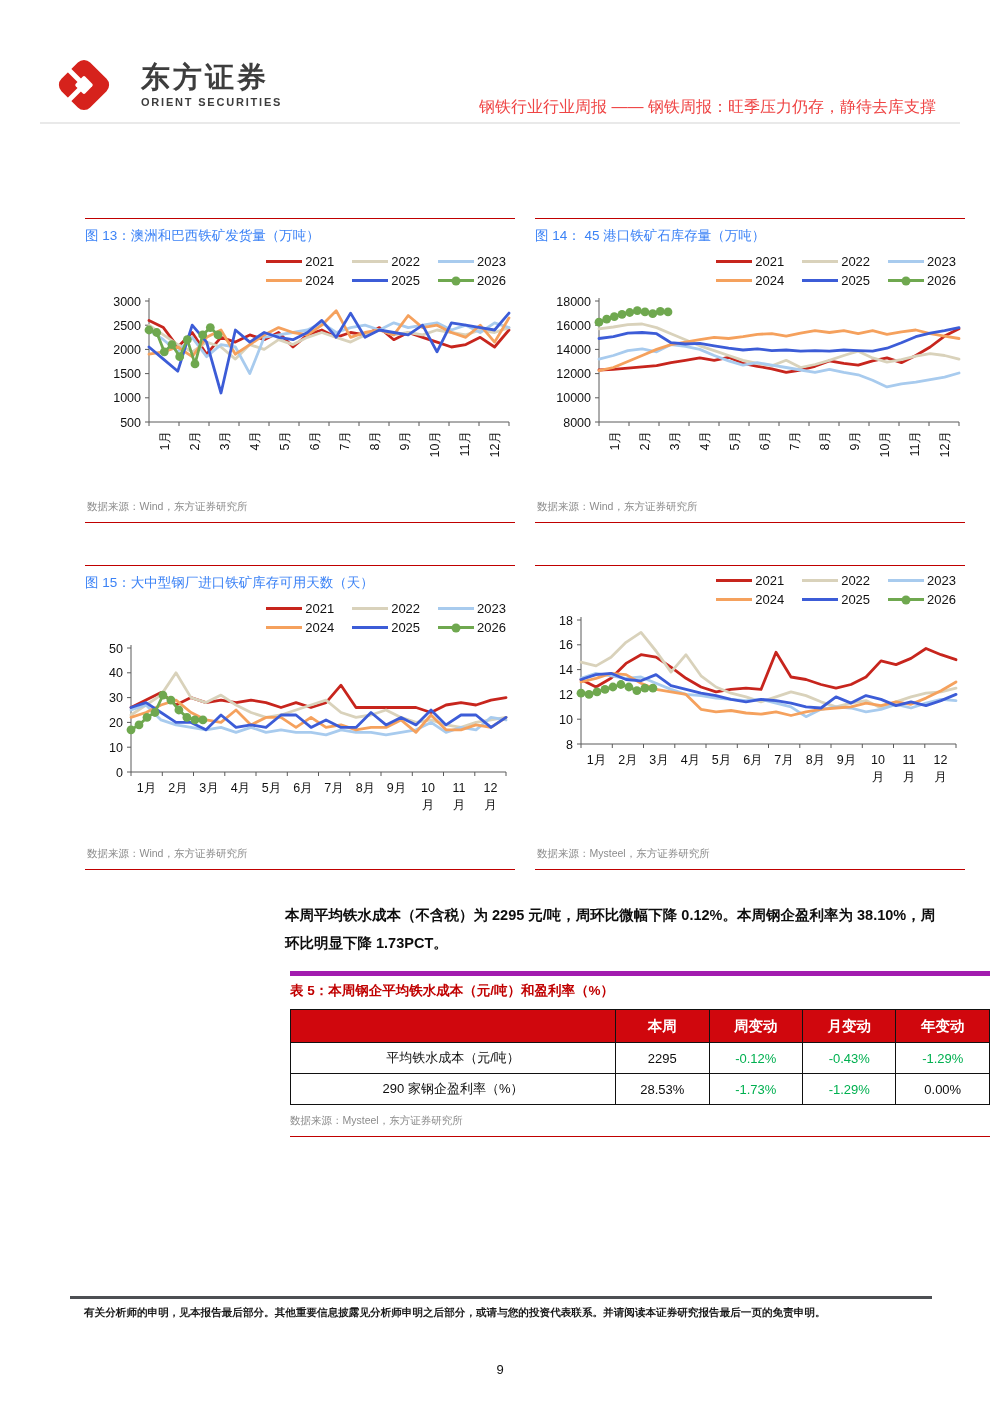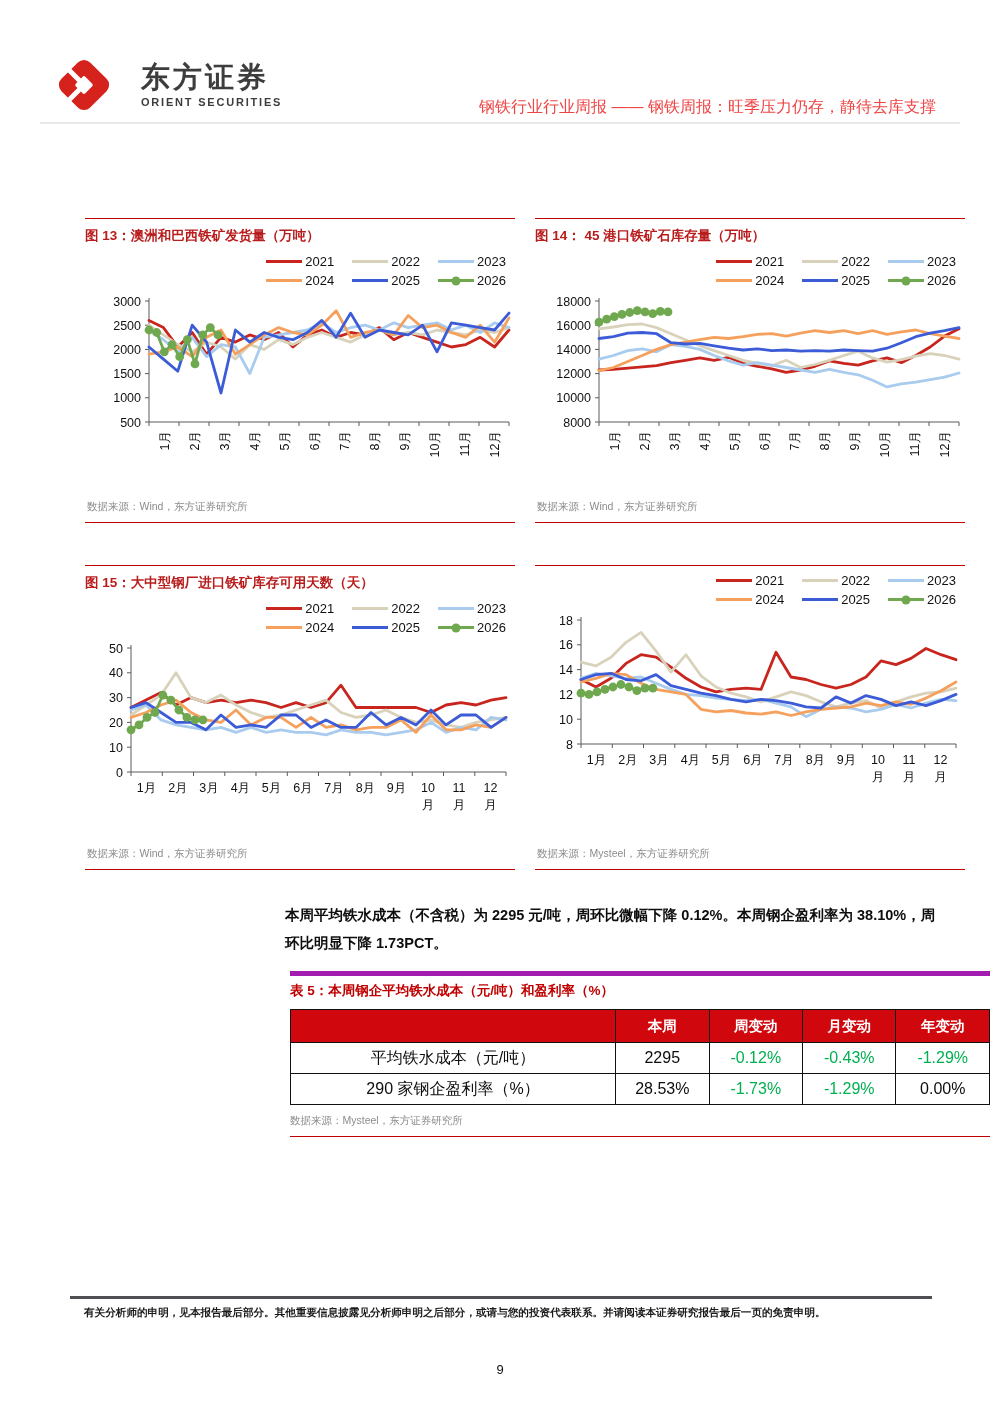--- a/index.html
+++ b/index.html
@@ -9,42 +9,42 @@
   
   .header-logo{position:absolute;left:55px;top:56px;display:flex;align-items:center;gap:28px}
   .logo-mark{width:58px;height:58px}
   .logo-cn{font-size:29px;font-weight:bold;color:#3d3d3d;letter-spacing:3px;line-height:1.1}
   .logo-en{font-size:11px;font-weight:bold;color:#3d3d3d;letter-spacing:1.8px;margin-top:3px}
   .doc-title{position:absolute;right:64px;top:97px;font-size:16px;font-weight:normal;color:#ef4444}
   .header-rule{position:absolute;left:40px;right:40px;top:122px;border-top:2px solid #e9e9e9}
 
   
   .figure{position:absolute;width:430px;height:305px;border-top:1px solid #C00000;border-bottom:1px solid #C00000;display:flex;flex-direction:column;background:#fff}
-  .fig-title{font-size:13.5px;font-weight:bold;color:#b91c1c;margin:8px 0 2px}
+  .fig-title{font-size:13.5px;font-weight:normal;color:#3b82f6;margin:8px 0 2px}
   .legend{margin-top:3px}
   .legend-row{display:flex;justify-content:flex-end;align-items:center;margin:4px 0}
   .legend-item{display:flex;align-items:center;margin:0 9px}
   .sw{display:inline-block;width:36px;height:3.5px;position:relative;margin-right:3px}
   .sw .dot{position:absolute;left:50%;top:50%;width:9px;height:9px;border-radius:50%;transform:translate(-50%,-50%)}
   .legend-label{font-size:13px;color:#111}
   svg.chart{display:block;margin-top:2px}
   svg .ax{stroke:#5a5a5a;stroke-width:1}
   svg .tick{font-size:12.5px;fill:#111;font-family:"Liberation Sans","DejaVu Sans",sans-serif}
   .fig-source{margin-top:auto;font-size:10.5px;color:#8c8c8c;padding:0 2px 8px}
 
   
   .para{position:absolute;left:285px;top:901px;width:658px;font-size:14.5px;font-weight:bold;line-height:1.95;color:#0d0d0d}
 
   
   .tableblock{position:absolute;left:290px;top:971px;width:700px;border-top:5px solid #a21caf;border-bottom:1px solid #C00000;background:#fff}
   .table-title{font-size:13.5px;font-weight:bold;color:#C00000;margin:6px 0 9px}
   table.datatable{width:100%;border-collapse:collapse;table-layout:fixed}
   .datatable th{background:#D0070D;color:#fff;font-weight:bold;font-size:14.5px;border:1px solid #111;height:33px}
   .datatable th.first{width:46.5%}
-  .datatable td{border:1px solid #111;font-size:16px;text-align:center;height:31px;color:#0d0d0d}
+  .datatable td{border:1px solid #111;font-size:13px;text-align:center;height:31px;color:#0d0d0d}
   .datatable td.neg{color:#00B050}
   .table-source{font-size:10.5px;color:#8c8c8c;margin:9px 0 8px}
 
   
   .footer-rule{position:absolute;left:70px;top:1296px;width:862px;border-top:3px solid #4d4f53}
   .footer-text{position:absolute;left:84px;top:1306px;width:840px;font-size:10.6px;font-weight:bold;color:#1a1a1a}
   .page-num{position:absolute;left:0;top:1362px;width:100%;text-align:center;font-size:13px;color:#111}
 </style>
 </head>
 <body>

